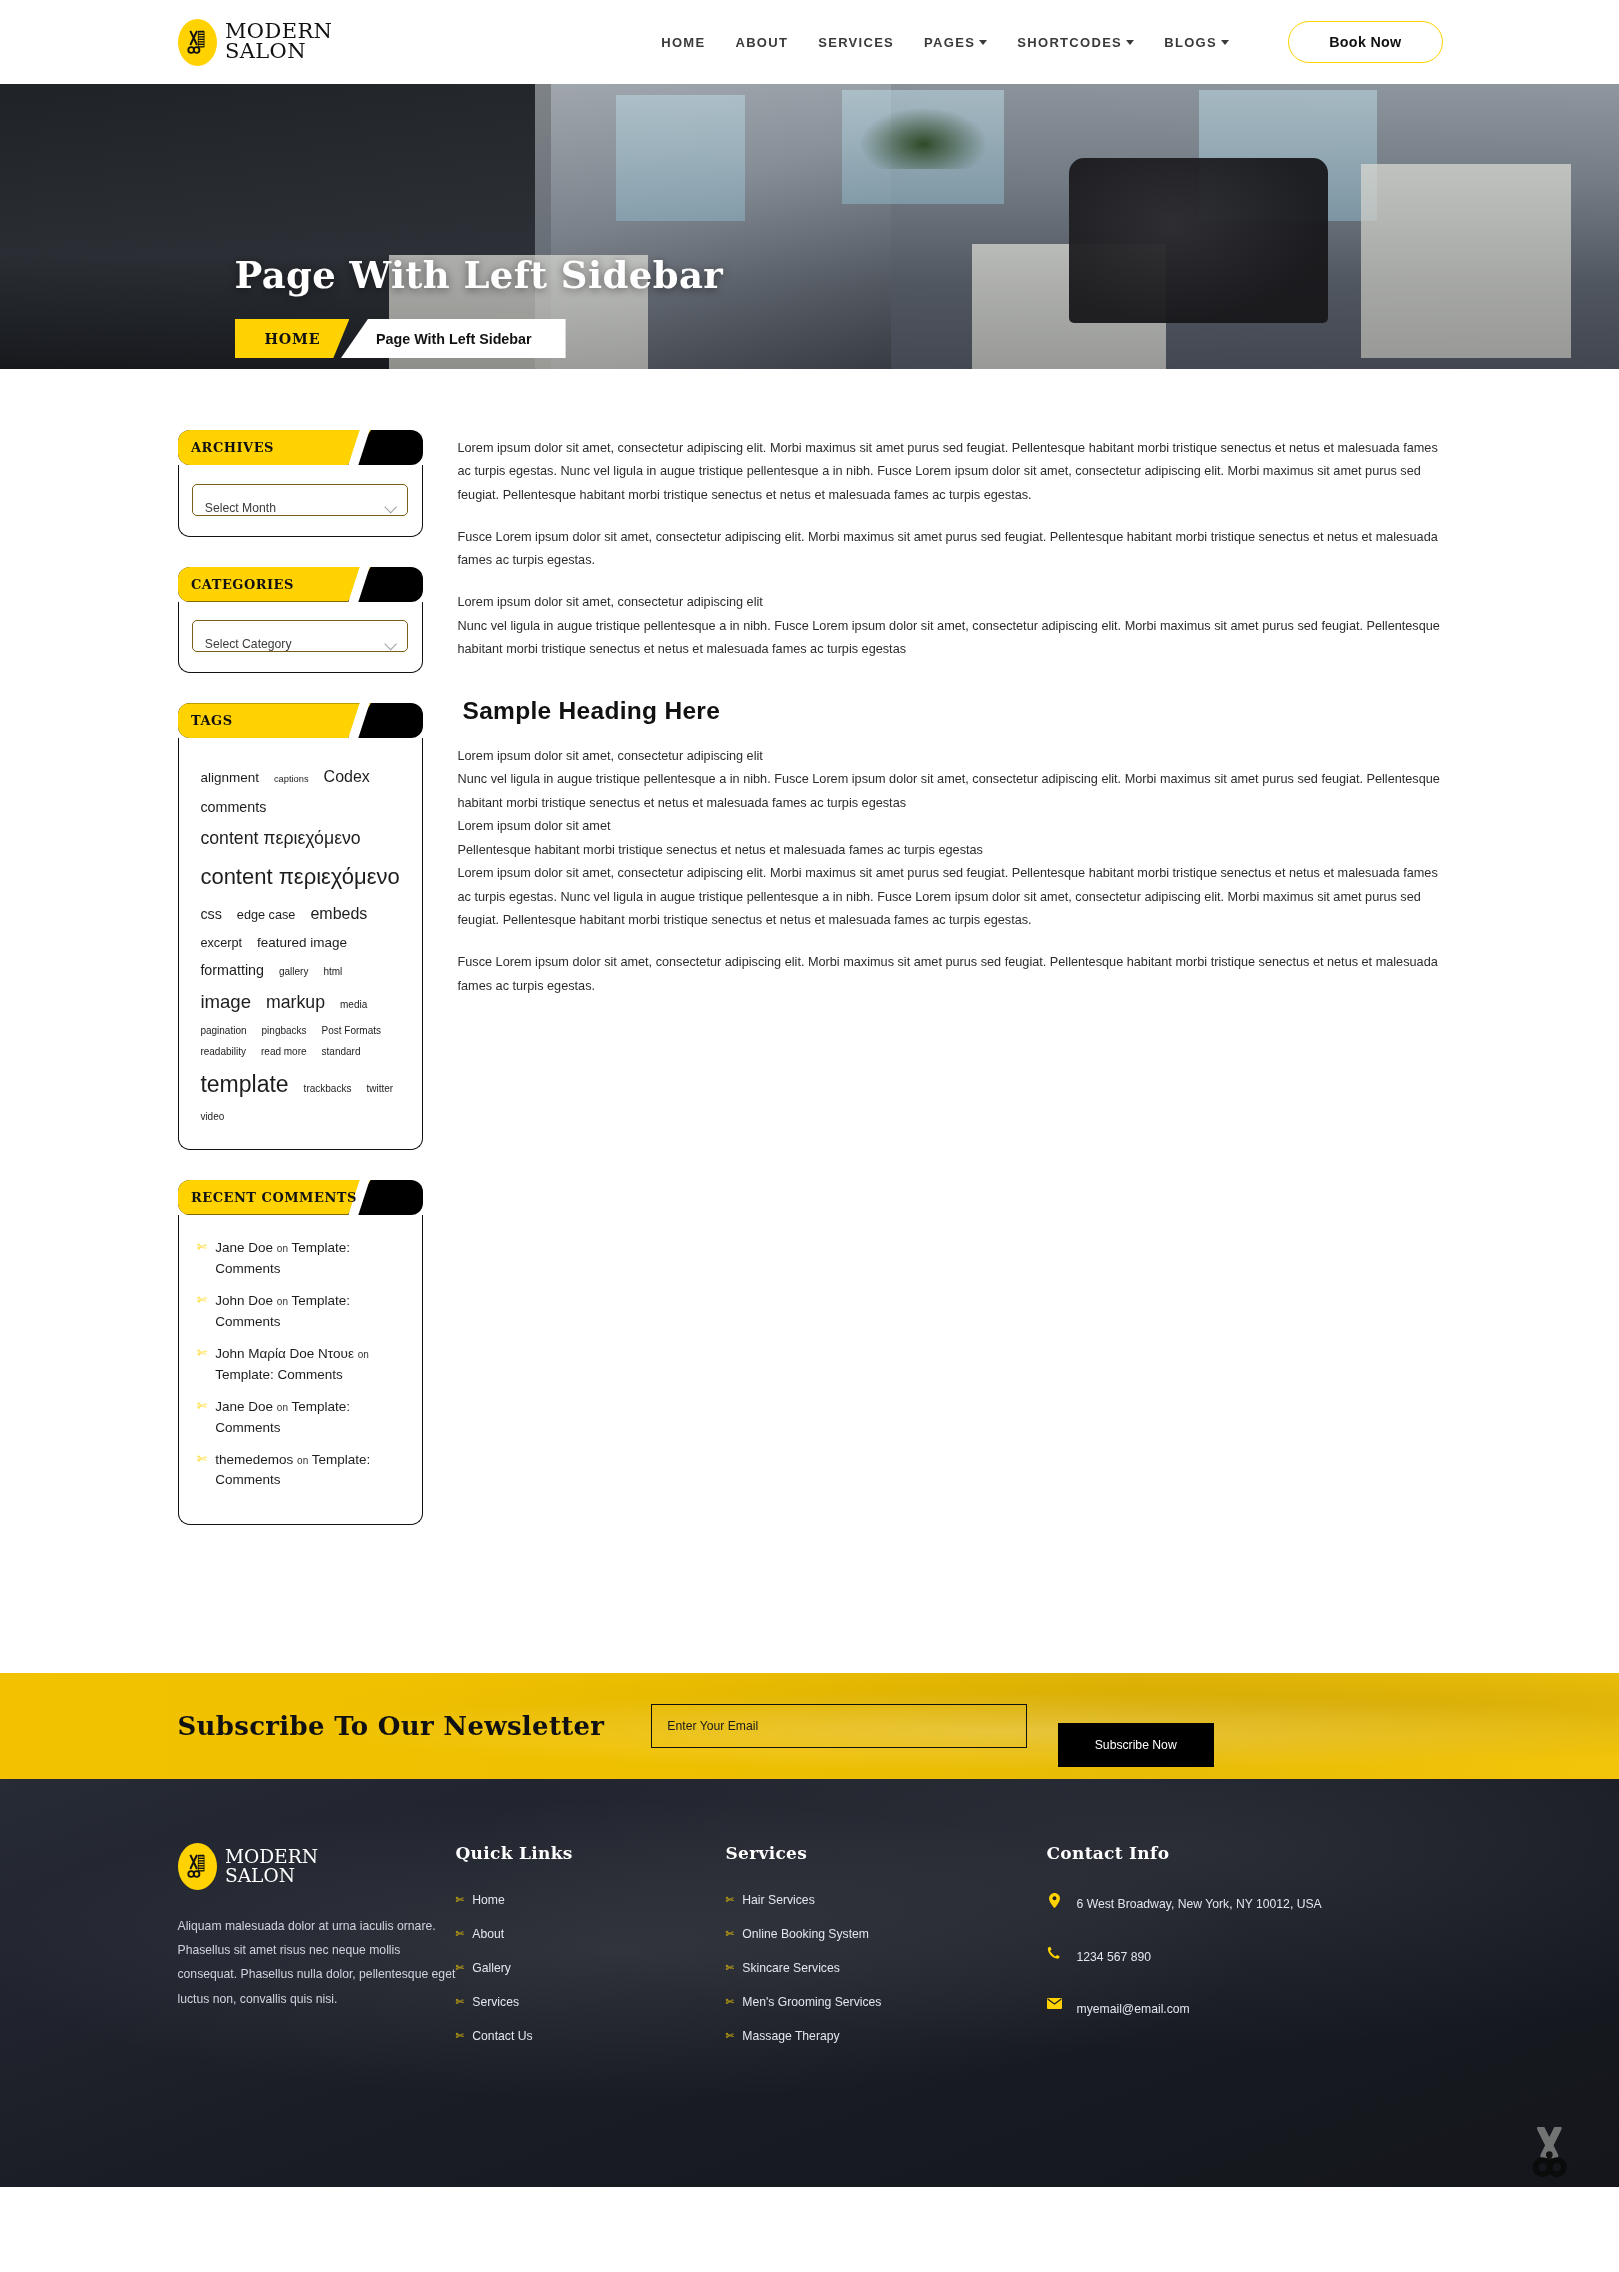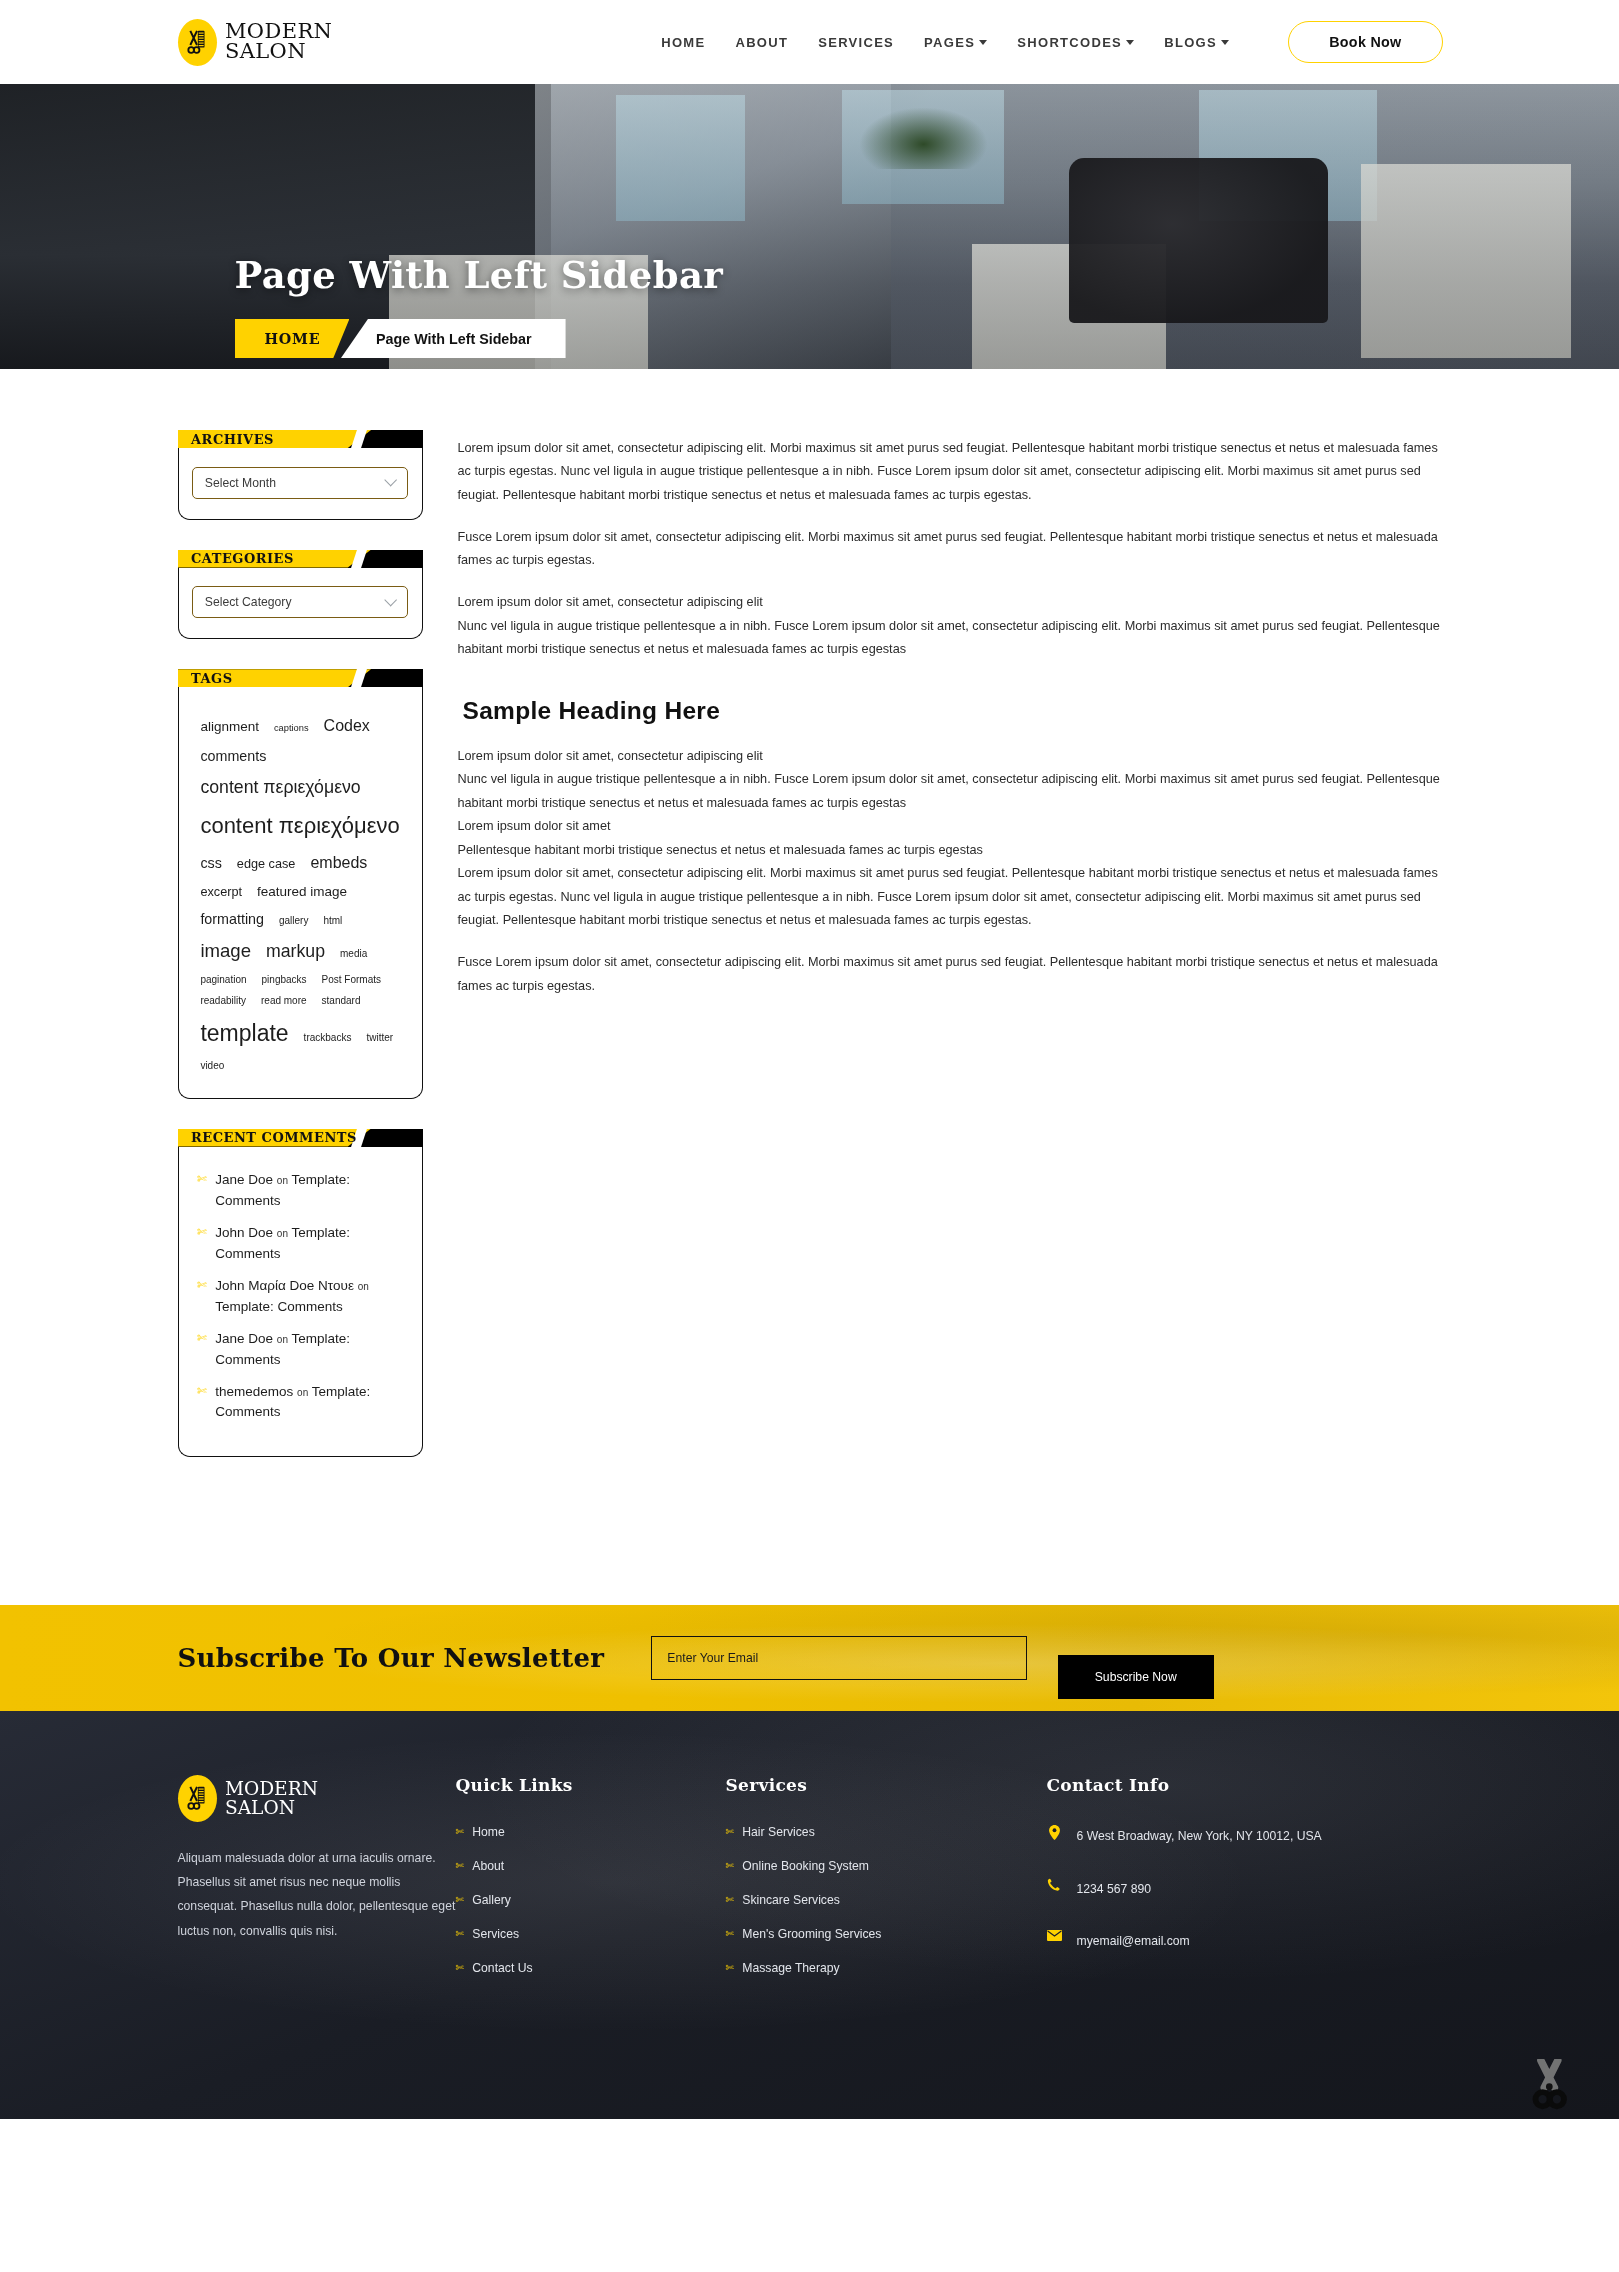--- a/index.html
+++ b/index.html
@@ -190,25 +190,26 @@
     padding: 61px 0 118px 0;
     align-items: flex-start;
   }
   .sidebar { width: 245px; flex: none; }
   .content { flex: 1; padding-top: 6.7px; }
 
   
   .widget { margin-bottom: 30px; position: relative; }
   .widget-head {
     position: relative;
-    height: 18px;
+    height: 35px;
     background: #000000;
     display: flex;
     align-items: center;
     overflow: hidden;
+    border-radius: 12px;
   }
   .widget-head .yellow {
     position: absolute;
     left: 0; top: 0; bottom: 0;
     width: 79%;
     background: #FFD200;
     clip-path: polygon(0 0, 100% 0, 88% 100%, 0% 100%);
   }
   .widget-head .slash {
     position: absolute;
@@ -236,21 +237,21 @@
     padding: 18.6px 13.5px 20px 13.5px;
     background: #fff;
   }
 
   .select-box {
     width: 100%;
     border: 0.8px solid #7a5c14;
     border-radius: 5px;
     height: 32px;
     display: flex;
-    align-items: center;
+    align-items: flex-end;
     justify-content: space-between;
     padding: 0 11.8px;
     font-size: 12.2px;
     color: #3b3b3b;
     background: #fff;
     cursor: pointer;
   }
   .chev {
     width: 9.3px; height: 9.3px;
     border-right: 1.7px solid #9aa0a6;

